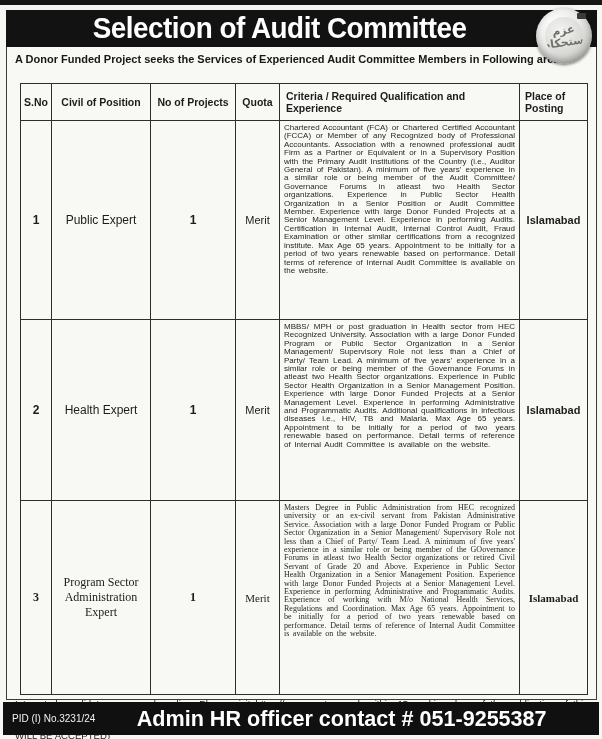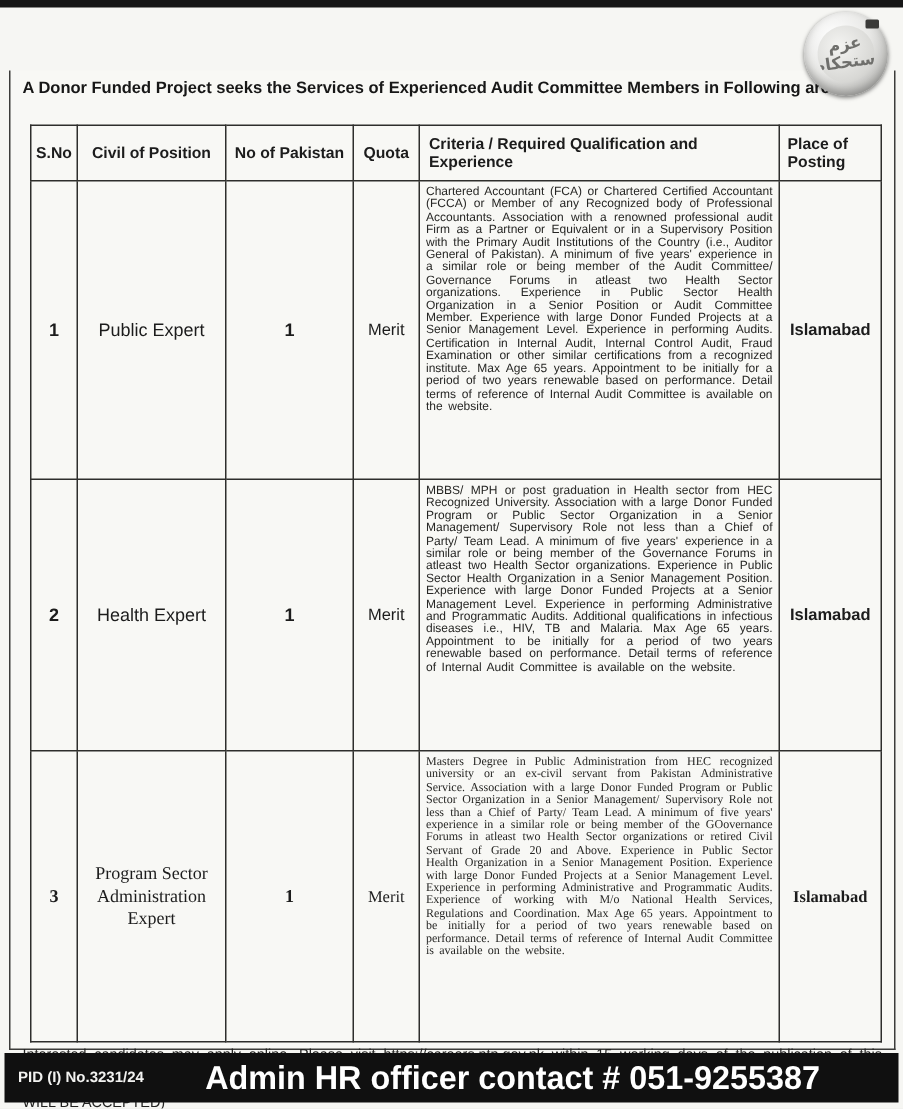--- a/index.html
+++ b/index.html
@@ -110,38 +110,41 @@
     text-align:justify;
     color:#222220;
   }
   
   .bottom-bar{
     position:absolute;left:3px;right:3px;bottom:4px;height:33px;
     background:#101010;
     display:flex;align-items:center;
   }
   .pid{
-    color:#f2f2f0;font-size:10px;font-weight:bold;
+    color:#f2f2f0;font-size:10px;font-weight:normal;
     padding-left:9px;width:120px;flex:none;
   }
   .contact{
     color:#ffffff;font-size:22px;font-weight:800;
     flex:1;text-align:center;
     padding-right:60px;
     transform:scaleX(0.98);
     white-space:nowrap;
   }
 </style>
 </head>
 <body>
 
 <div class="page">
 
   <div class="top-strip"></div>
 
+  <div class="header-bar">
+    <div class="header-title">Selection of Audit Committee</div>
+  </div>
 
   <div class="logo">
     <div class="logo-inner">عزم استحکام</div>
     <div class="logo-flag"></div>
   </div>
 
   <div class="ad-box">
 
     <div class="subtitle">A Donor Funded Project seeks the Services of Experienced Audit Committee Members in Following areas</div>
 
@@ -151,21 +154,21 @@
         <col style="width:99px">
         <col style="width:85px">
         <col style="width:44px">
         <col style="width:240px">
         <col style="width:68px">
       </colgroup>
       <thead>
         <tr>
           <th>S.No</th>
           <th>Civil of Position</th>
-          <th>No of Pakistan</th>
+          <th>No of Projects</th>
           <th>Quota</th>
           <th class="criteria-head">Criteria / Required Qualification and Experience</th>
           <th class="place-head">Place of Posting</th>
         </tr>
       </thead>
       <tbody>
         <tr class="r1">
           <td class="center sno">1</td>
           <td class="center position">Public Expert</td>
           <td class="center count">1</td>

